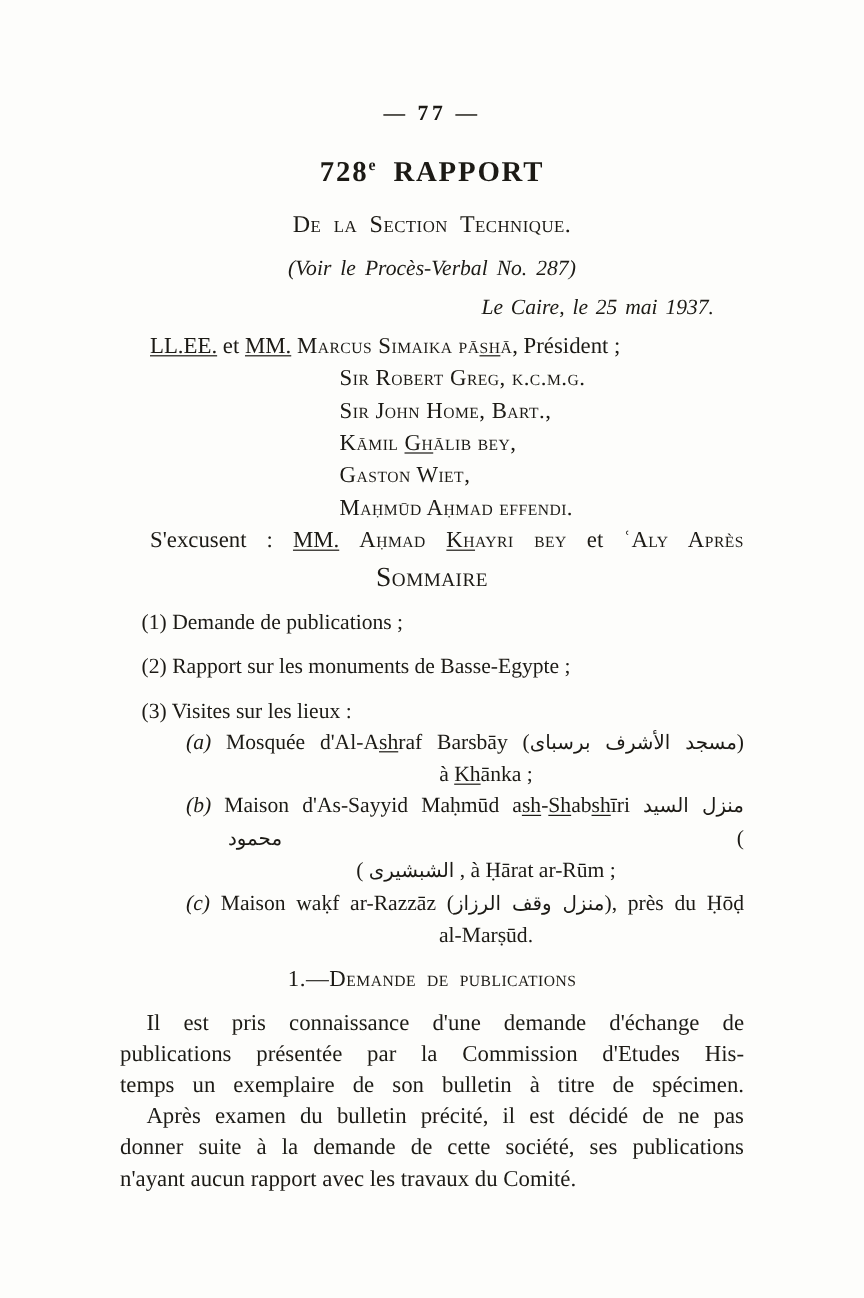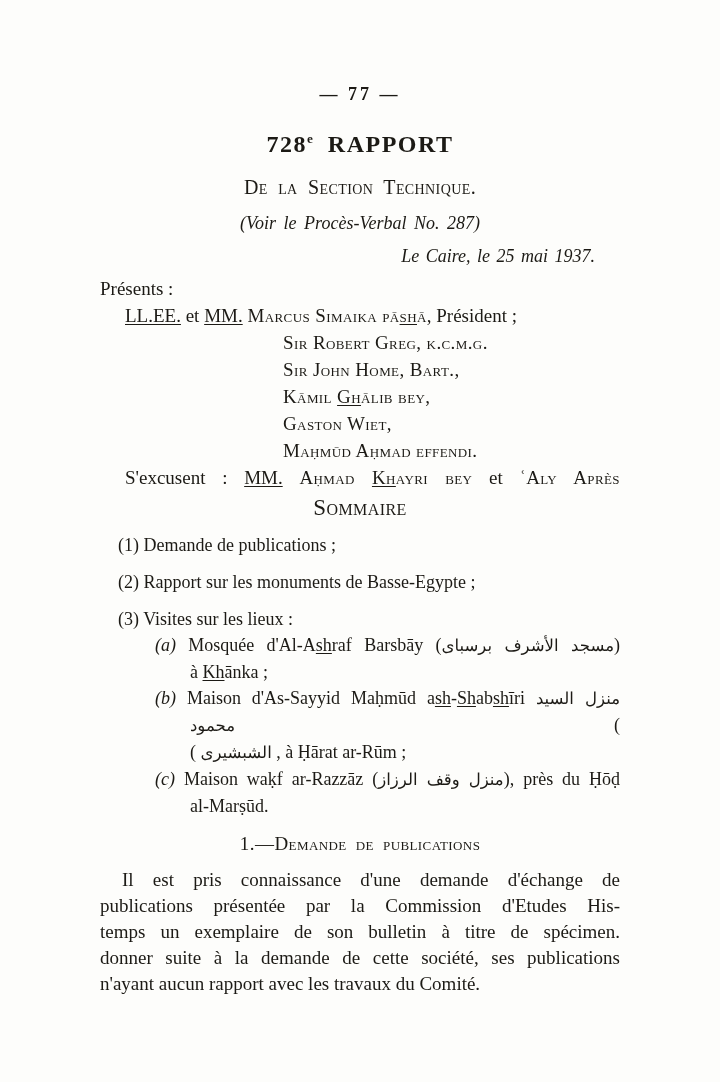--- a/index.html
+++ b/index.html
@@ -24,40 +24,39 @@
   .pv{font-size:18px;margin-bottom:12px;word-spacing:3px;}
   .dateline{font-size:18px;padding-right:25px;margin-bottom:8px;word-spacing:2px;}
   .body{font-size:19px;line-height:27px;}
   .ind1{text-indent:25px;}
   .ind2{margin-left:183px;}
   .just{text-align:justify;text-align-last:justify;}
   .sommaire{font-size:23px;letter-spacing:1px;word-spacing:3px;margin:4px 0 11px;}
   .li1{font-size:18px;line-height:26px;margin-bottom:11px;padding-left:52px;text-indent:-34px;}
   .tight{margin-bottom:0;}
   .li2{font-size:18px;line-height:26px;padding-left:90px;text-indent:-35px;}
-  .li2c{font-size:18px;line-height:26px;padding-left:90px;}
+  .li2c{font-size:18px;line-height:26px;padding-left:90px;text-align:center;}
   .sechead{font-size:19px;letter-spacing:0.5px;word-spacing:4px;margin:14px 0 12px;}
   .para{font-size:19px;line-height:26px;}
   .pind{text-indent:22px;}
   .sc{font-variant:small-caps;letter-spacing:0.4px;}
   .u{text-decoration:underline;text-underline-offset:2px;}
   .it{font-style:italic;}
   .ar{font-family:Liberation Sans, sans-serif;font-size:0.92em;}
   .sup{font-size:0.55em;vertical-align:super;line-height:0;}
 </style>
 </head>
 <body>
 
 <main class="sheet" id="sheet">
     <div class="line center pagenum"><span>— 77 —</span></div>
     <div class="line center title"><span>728</span><span class="sup">e</span><span> RAPPORT</span></div>
     <div class="line center subtitle"><span class="sc">De la Section Technique.</span></div>
     <div class="line center italic pv"><span>(Voir le Procès-Verbal No. 287)</span></div>
     <div class="line right italic dateline"><span>Le Caire, le 25 mai 1937.</span></div>
-    <div class="line body"><span>Présents :</span></div>
     <div class="line body ind1"><span class="u">LL.EE.</span><span> et </span><span class="u">MM.</span><span> </span><span class="sc">Marcus Simaika pā</span><span class="sc u">sh</span><span class="sc">ā</span><span>, Président ;</span></div>
     <div class="line body ind2"><span class="sc">Sir Robert Greg, k.c.m.g.</span></div>
     <div class="line body ind2"><span class="sc">Sir John Home, Bart.,</span></div>
     <div class="line body ind2"><span class="sc">Kāmil </span><span class="sc u">Gh</span><span class="sc">ālib bey,</span></div>
     <div class="line body ind2"><span class="sc">Gaston Wiet,</span></div>
     <div class="line body ind2"><span class="sc">Maḥmūd Aḥmad effendi.</span></div>
     <div class="line body ind1 just"><span>S'excusent : </span><span class="u">MM.</span><span> </span><span class="sc">Aḥmad </span><span class="sc u">Kh</span><span class="sc">ayri bey</span><span> et </span><span class="sc">ʿAly Après</span></div>
     <div class="line center sommaire"><span class="sc">Sommaire</span></div>
     <div class="line li1"><span>(1) Demande de publications ;</span></div>
     <div class="line li1"><span>(2) Rapport sur les monuments de Basse-Egypte ;</span></div>
@@ -65,15 +64,16 @@
     <div class="line li2 just"><span class="it">(a)</span><span> Mosquée d'Al-A</span><span class="u">sh</span><span>raf Barsbāy (</span><span dir="rtl" class="ar">مسجد الأشرف برسباى</span><span>)</span></div>
     <div class="line li2c"><span>à </span><span class="u">Kh</span><span>ānka ;</span></div>
     <div class="line li2 just"><span class="it">(b)</span><span> Maison d'As-Sayyid Maḥmūd a</span><span class="u">sh</span><span>-</span><span class="u">Sh</span><span>ab</span><span class="u">sh</span><span>īri </span><span dir="rtl" class="ar">منزل السيد محمود</span><span> (</span></div>
     <div class="line li2c"><span>( </span><span dir="rtl" class="ar">الشبشيرى</span><span> , à Ḥārat ar-Rūm ;</span></div>
     <div class="line li2 just"><span class="it">(c)</span><span> Maison waḳf ar-Razzāz (</span><span dir="rtl" class="ar">منزل وقف الرزاز</span><span>), près du Ḥōḍ</span></div>
     <div class="line li2c"><span>al-Marṣūd.</span></div>
     <div class="line center sechead"><span>1.—</span><span class="sc">Demande de publications</span></div>
     <div class="line para just pind"><span>Il est pris connaissance d'une demande d'échange de</span></div>
     <div class="line para just"><span>publications présentée par la Commission d'Etudes His-</span></div>
     <div class="line para just"><span>temps un exemplaire de son bulletin à titre de spécimen.</span></div>
+    <div class="line para just pind"><span>Après examen du bulletin précité, il est décidé de ne pas</span></div>
     <div class="line para just"><span>donner suite à la demande de cette société, ses publications</span></div>
     <div class="line para"><span>n'ayant aucun rapport avec les travaux du Comité.</span></div>
   </main>
 
 </body></html>

